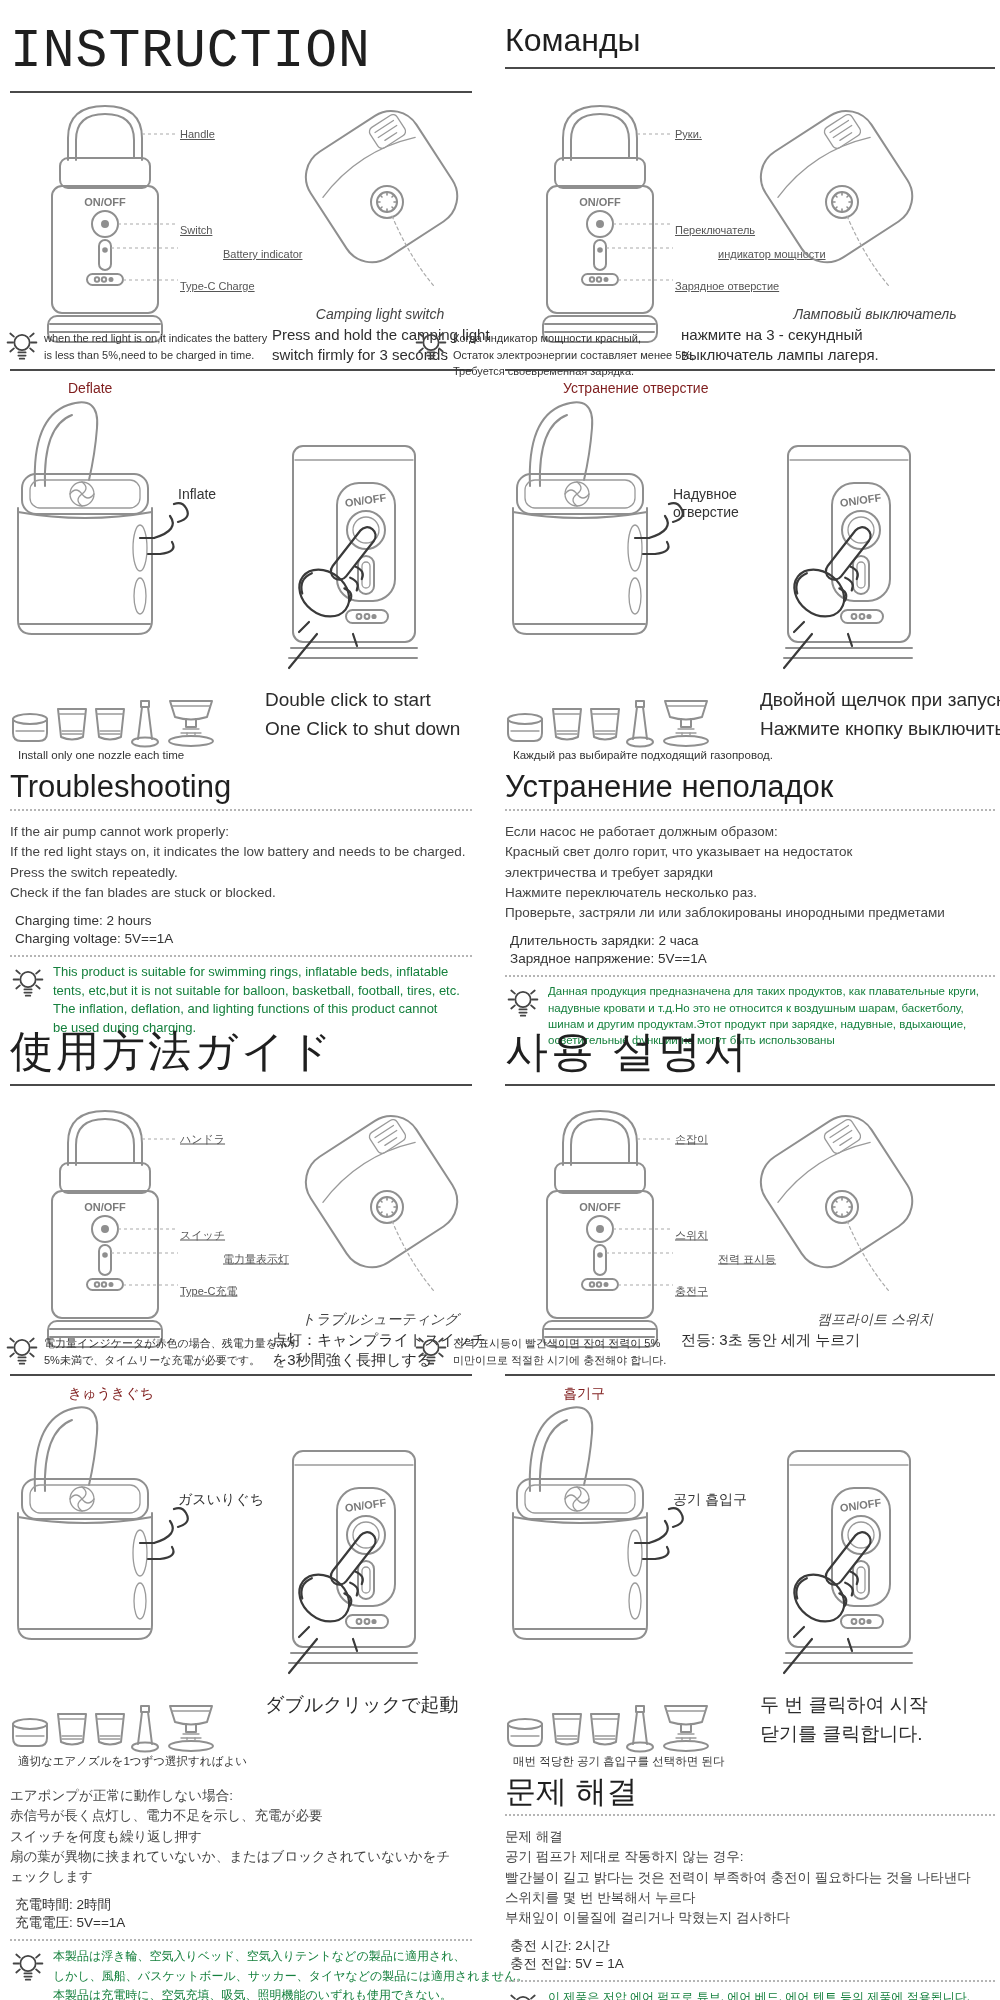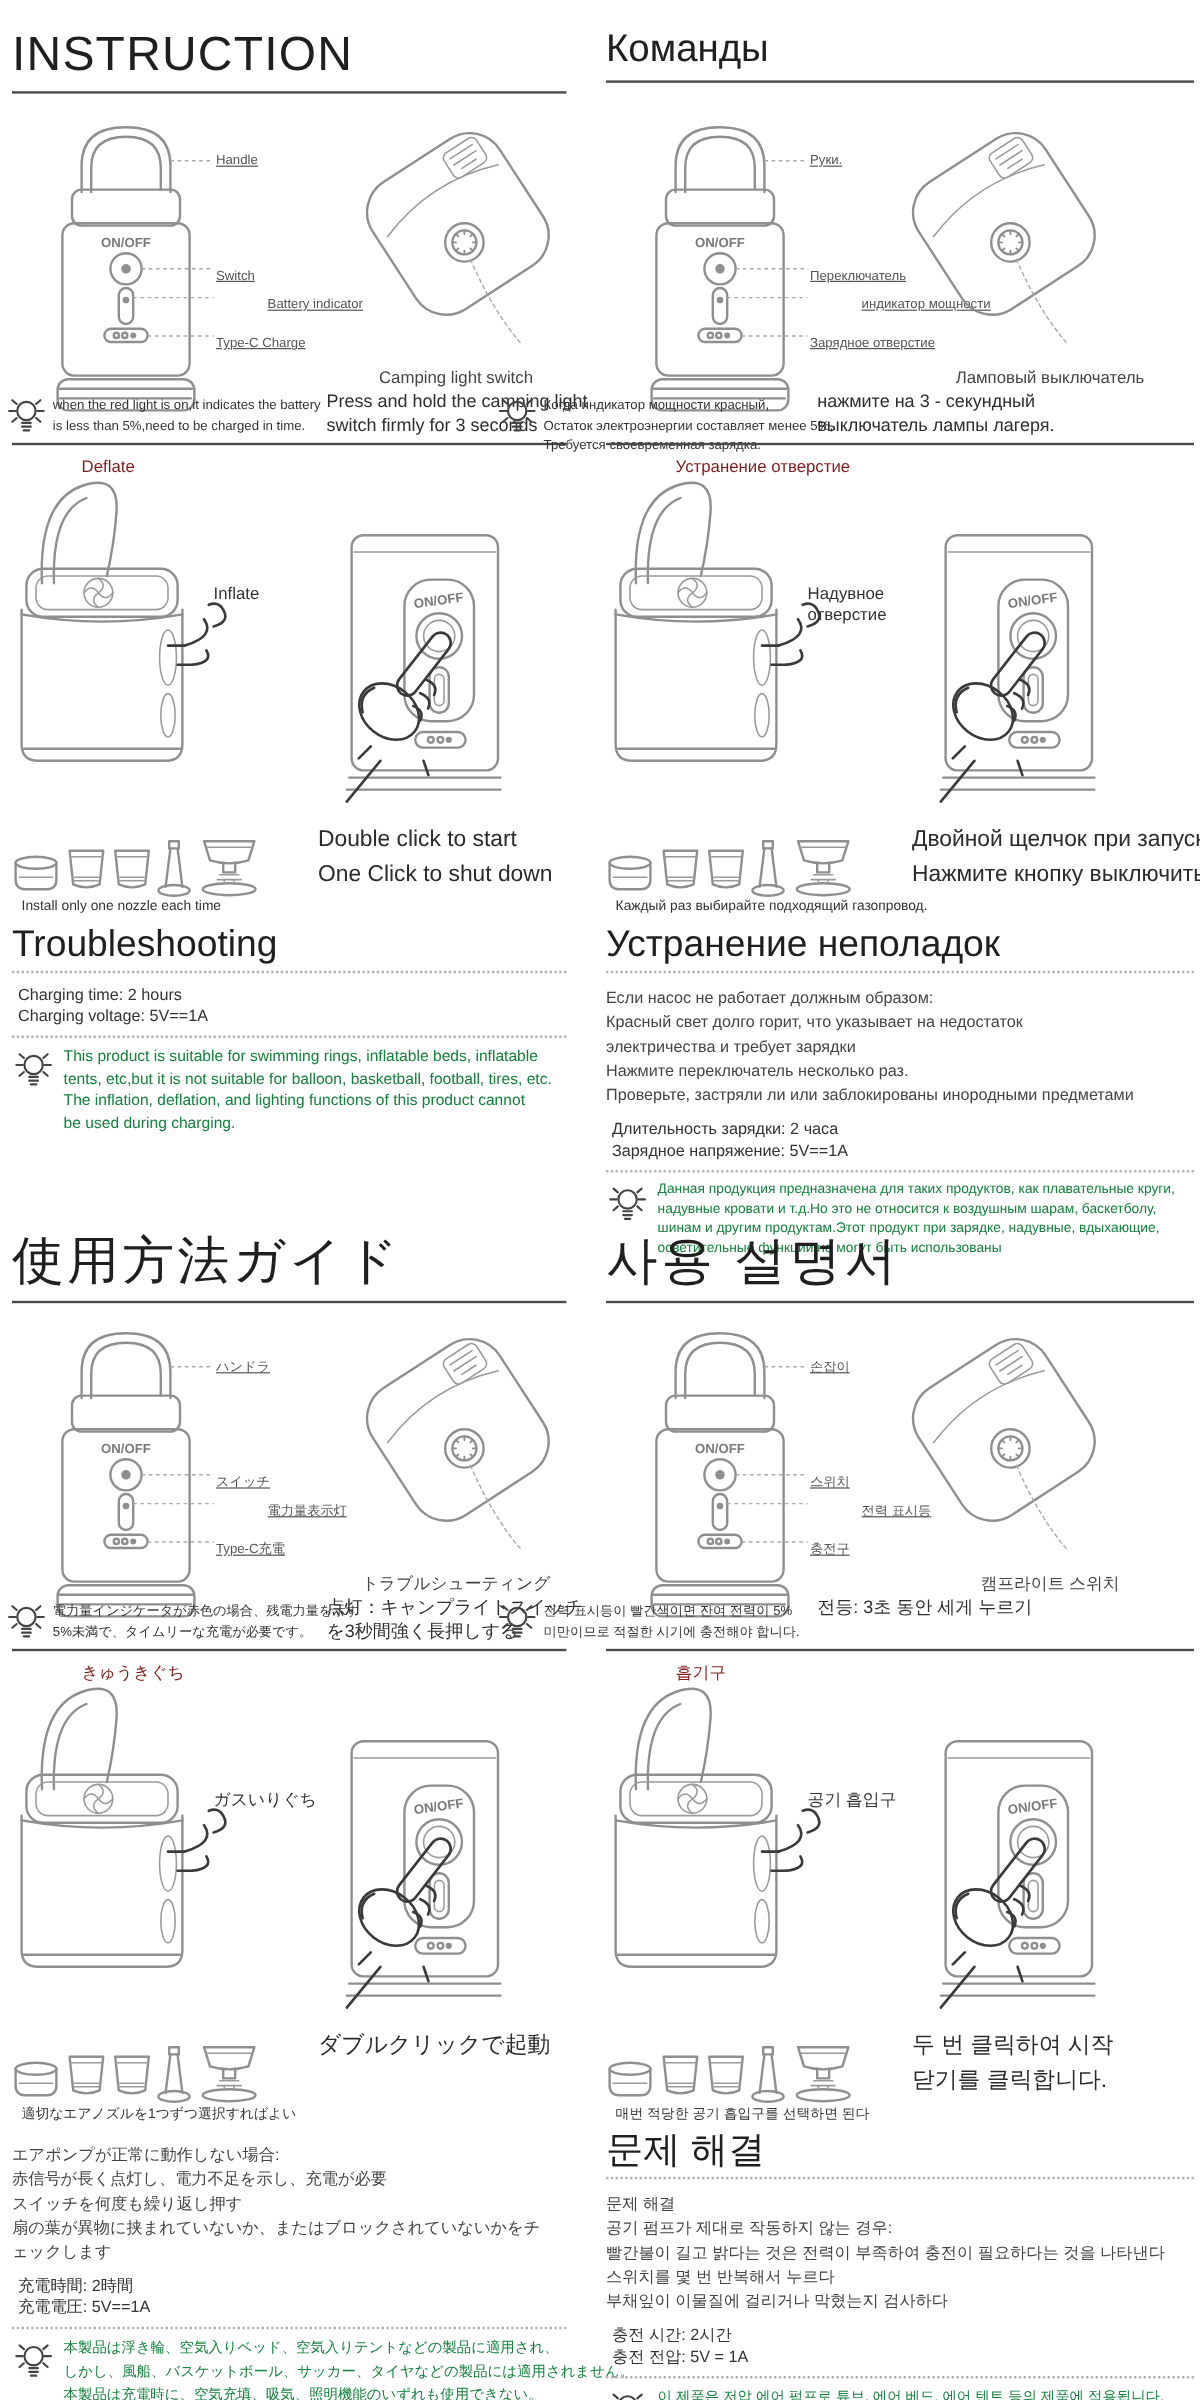--- a/index.html
+++ b/index.html
@@ -6,31 +6,31 @@
   #sheet{position:relative;width:1000px;height:2000px;background:#fff;overflow:hidden;
          font-family:"Liberation Sans","DejaVu Sans",sans-serif;color:#333;}
   .section{position:absolute;width:462px;}
   .s0{left:10px;top:22px;}
   .s1{left:505px;top:22px;width:490px;}
   .s2{left:10px;top:1027px;}
   .s3{left:505px;top:1027px;width:490px;}
 
   .sec-head{border-bottom:2px solid #4a4a4a;padding-bottom:8px;}
   .section-title{font-weight:400;color:#1f1f1f;line-height:1.15;white-space:pre;}
-  .s0 .section-title{font-size:40px;letter-spacing:1px;}
+  .s0 .section-title{font-size:53px;letter-spacing:1px;font-family:Liberation Mono, monospace;}
   .s1 .section-title{font-size:32px;}
   .s2 .section-title,.s3 .section-title{font-size:43px;letter-spacing:3px;}
 
   .fig1{position:absolute;left:0;top:70px;height:240px;width:100%;}
   .front-svg{position:absolute;left:20px;top:6px;}
   .dev-label{position:absolute;left:170px;font-size:11px;color:#555;white-space:nowrap;transform:translateY(-50%);text-decoration:underline;}
   .lbl-handle{top:42px;}.lbl-switch{top:138px;}.lbl-battery{top:162px;padding-left:43px;}.lbl-charge{top:194px;}
   .tilted-wrap{position:absolute;left:272px;top:8px;}
   .s1 .tilted-wrap,.s3 .tilted-wrap{left:232px;}
-  .camp-label{position:absolute;left:255px;top:214px;width:230px;text-align:center;font-size:14px;color:#444;white-space:pre;}
+  .camp-label{position:absolute;left:255px;top:214px;width:230px;text-align:center;font-size:14px;color:#444;white-space:pre;font-style:italic;}
 
   .tip1{position:absolute;left:-6px;top:305px;width:100%;}
   .s1 .tip1,.s3 .tip1{transform:translateX(-86px);}
   .bulb1{position:absolute;left:0;top:2px;}
   .tip1-text{position:absolute;left:40px;top:3px;font-size:11px;line-height:1.5;color:#333;white-space:pre;}
   .tip1-right{position:absolute;left:268px;top:-2px;width:240px;font-size:15px;line-height:1.3;color:#2e2e2e;white-space:pre;}
 
   .divider1{position:absolute;left:0;top:347px;width:100%;border-top:2px solid #4a4a4a;}
 
   .fig2{position:absolute;left:0;top:358px;width:100%;height:300px;}
@@ -242,20 +242,24 @@
 
     <div class="nozzles-block">
       <svg width="212" height="56">
           <use href="#sym-nozzles"></use>
         </svg>
       <div class="nozzle-caption">Install only one nozzle each time</div>
     </div>
 
     <div class="trouble">
       <div class="trouble-title">Troubleshooting</div>
+      <div class="trouble-body">If the air pump cannot work properly:
+If the red light stays on, it indicates the low battery and needs to be charged.
+Press the switch repeatedly.
+Check if the fan blades are stuck or blocked.</div>
       <div class="trouble-charging">Charging time: 2 hours
 Charging voltage: 5V==1A</div>
       <div class="dotted-div"></div>
       <div class="tip2">
         <svg width="36" height="36">
             <use href="#sym-bulb"></use>
           </svg>
         <div class="tip2-text">This product is suitable for swimming rings, inflatable beds, inflatable
 tents, etc,but it is not suitable for balloon, basketball, football, tires, etc.
 The inflation, deflation, and lighting functions of this product cannot

